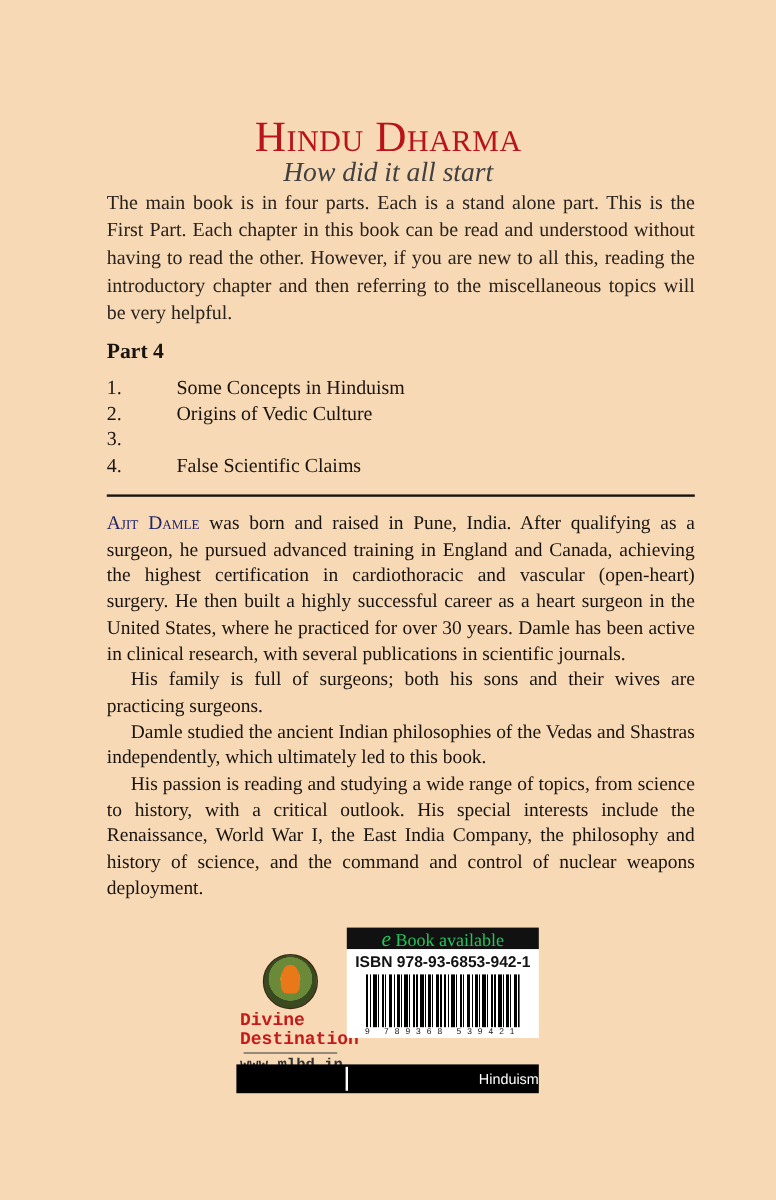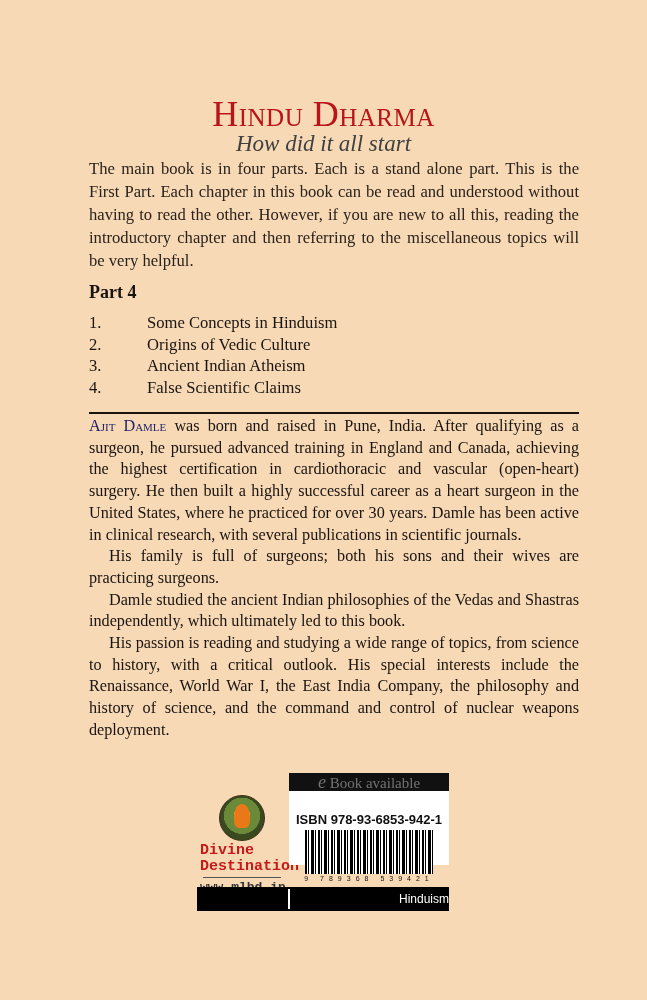--- a/index.html
+++ b/index.html
@@ -29,46 +29,46 @@
   }
   .part-heading {
     position:absolute; left:89px; top:280px; font-size:18px; font-weight:bold; line-height:24px;
   }
   .chapters { position:absolute; left:89px; top:312px; width:400px; }
   .chapter { display:flex; font-size:16.6px; line-height:21.5px; }
   .chapter .num { width:58px; }
 
   .divider { position:absolute; left:89px; width:490px; top:412px; height:2px; background:#1a1410; }
 
-  .bio { position:absolute; left:89px; width:490px; top:416px; font-size:16.2px; line-height:21.7px; color:#1a1410; }
+  .bio { position:absolute; left:89px; width:490px; top:426px; font-size:16.2px; line-height:21.7px; color:#1a1410; }
   .bio p { margin:0; text-align:justify; }
   .bio p.indent { text-indent:20px; }
   .author-name { color:#22246a; font-variant:small-caps; }
 
   .publisher { position:absolute; left:200px; top:795px; width:84px; text-align:left; font-family:Liberation Mono, monospace; }
   .logo {
     width:44px; height:44px; border-radius:50%; margin:0 auto;
     background:radial-gradient(circle at 50% 45%, #f0a020 0 25%, #6a8a3a 26% 55%, #3a4a20 56% 100%);
     border:1px solid #3a2a10; position:relative;
   }
   .logo::after {
     content:""; position:absolute; left:14px; top:8px; width:16px; height:24px;
     background:#e87818; border-radius:50% 50% 30% 30%;
   }
   .pub-name { color:#c41a1a; font-weight:bold; font-size:15px; line-height:16px; margin-top:2px; }
   .pub-rule { height:1px; background:#555; margin:2px 3px; }
   .pub-url { color:#333; font-weight:bold; font-size:13px; line-height:16px; }
 
   .ebook-bar {
-    position:absolute; left:289px; top:773px; width:160px; height:18px; background:#111; color:#737373;
+    position:absolute; left:289px; top:773px; width:160px; height:18px; background:#111; color:#22c55e;
     font-size:15px; line-height:18px; text-align:center;
   }
   .ebook-bar .e { font-style:italic; font-size:18px; }
   .barcode-box { position:absolute; left:289px; top:791px; width:160px; height:74px; background:#fff; }
-  .isbn { font-family:"Liberation Sans", sans-serif; font-weight:bold; font-size:13px; text-align:center; margin-top:21px; color:#111; }
+  .isbn { font-family:"Liberation Sans", sans-serif; font-weight:bold; font-size:13px; text-align:center; margin-top:3px; color:#111; }
   .bars {
     margin:3px auto 0; width:128px; height:44px;
     background:repeating-linear-gradient(90deg,#000 0 2px,#fff 2px 3px,#000 3px 4px,#fff 4px 6px,#000 6px 9px,#fff 9px 10px,#000 10px 11px,#fff 11px 13px);
   }
   .barcode-digits { font-family:"Liberation Sans", sans-serif; font-size:7px; letter-spacing:5px; text-align:center; margin-top:1px; color:#111; }
 
   .bottom-bar {
     position:absolute; left:197px; top:887px; width:252px; height:24px; background:#000; color:#fff;
     font-family:"Liberation Sans", sans-serif; font-size:12px; line-height:24px;
   }
@@ -88,21 +88,20 @@
     <div class="chapter">
       <span class="num">1.</span>
       <span>Some Concepts in Hinduism</span>
     </div>
     <div class="chapter">
       <span class="num">2.</span>
       <span>Origins of Vedic Culture</span>
     </div>
     <div class="chapter">
       <span class="num">3.</span>
-      <span>Ancient Indian Atheism</span>
     </div>
     <div class="chapter">
       <span class="num">4.</span>
       <span>False Scientific Claims</span>
     </div>
   </div>
 
   <div class="divider"></div>
 
   <div class="bio">

